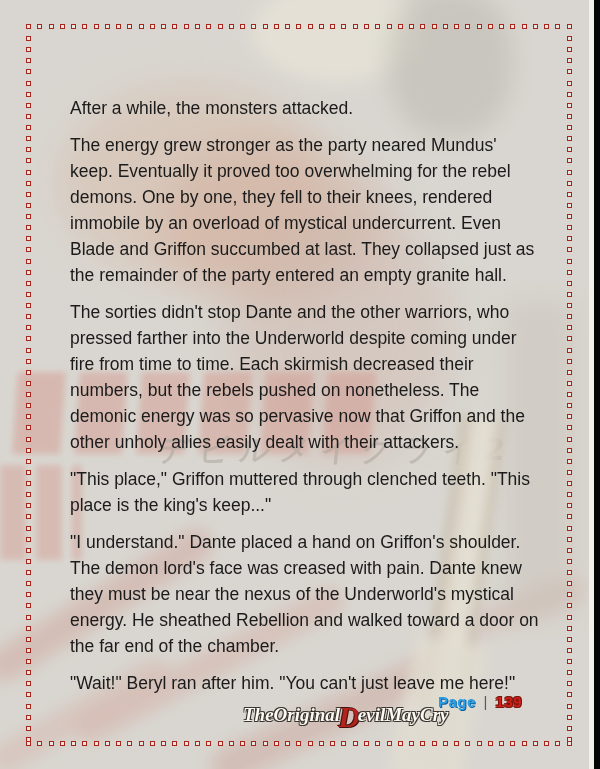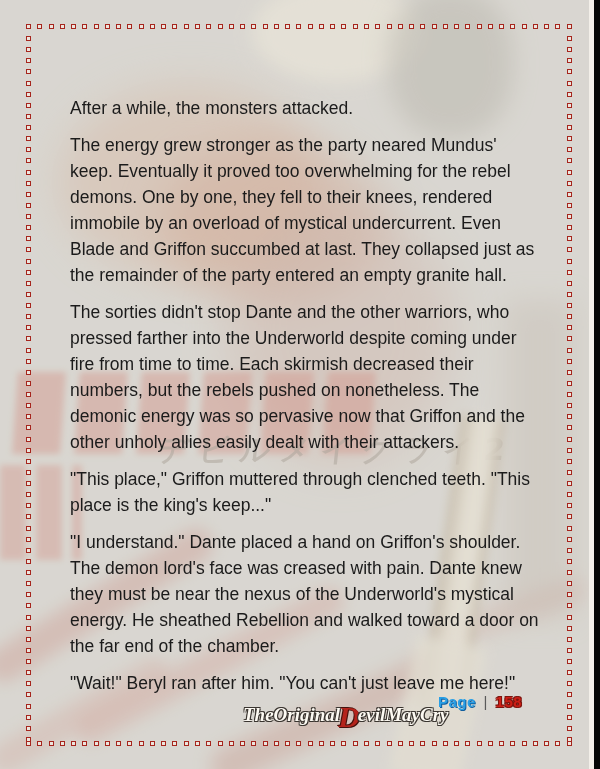--- a/index.html
+++ b/index.html
@@ -326,21 +326,21 @@
     <p>The energy grew stronger as the party neared Mundus' keep. Eventually it proved too overwhelming for the rebel demons. One by one, they fell to their knees, rendered immobile by an overload of mystical undercurrent. Even Blade and Griffon succumbed at last. They collapsed just as the remainder of the party entered an empty granite hall.</p>
     <p>The sorties didn't stop Dante and the other warriors, who pressed farther into the Underworld despite coming under fire from time to time. Each skirmish decreased their numbers, but the rebels pushed on nonetheless. The demonic energy was so pervasive now that Griffon and the other unholy allies easily dealt with their attackers.</p>
     <p>"This place," Griffon muttered through clenched teeth. "This place is the king's keep..."</p>
     <p>"I understand." Dante placed a hand on Griffon's shoulder. The demon lord's face was creased with pain. Dante knew they must be near the nexus of the Underworld's mystical energy. He sheathed Rebellion and walked toward a door on the far end of the chamber.</p>
     <p>"Wait!" Beryl ran after him. "You can't just leave me here!"</p>
   </div>
 
   <div class="footer">
     <span class="pg">Page</span>
     <span class="sep">|</span>
-    <span class="num">158</span>
+    <span class="num">139</span>
   </div>
 
   <div class="logo">
     <span>TheOriginal</span><span class="d">D</span><span>evilMayCry</span>
   </div>
 
   <div class="edge-white"></div>
   <div class="edge-black"></div>
 
 </div>

